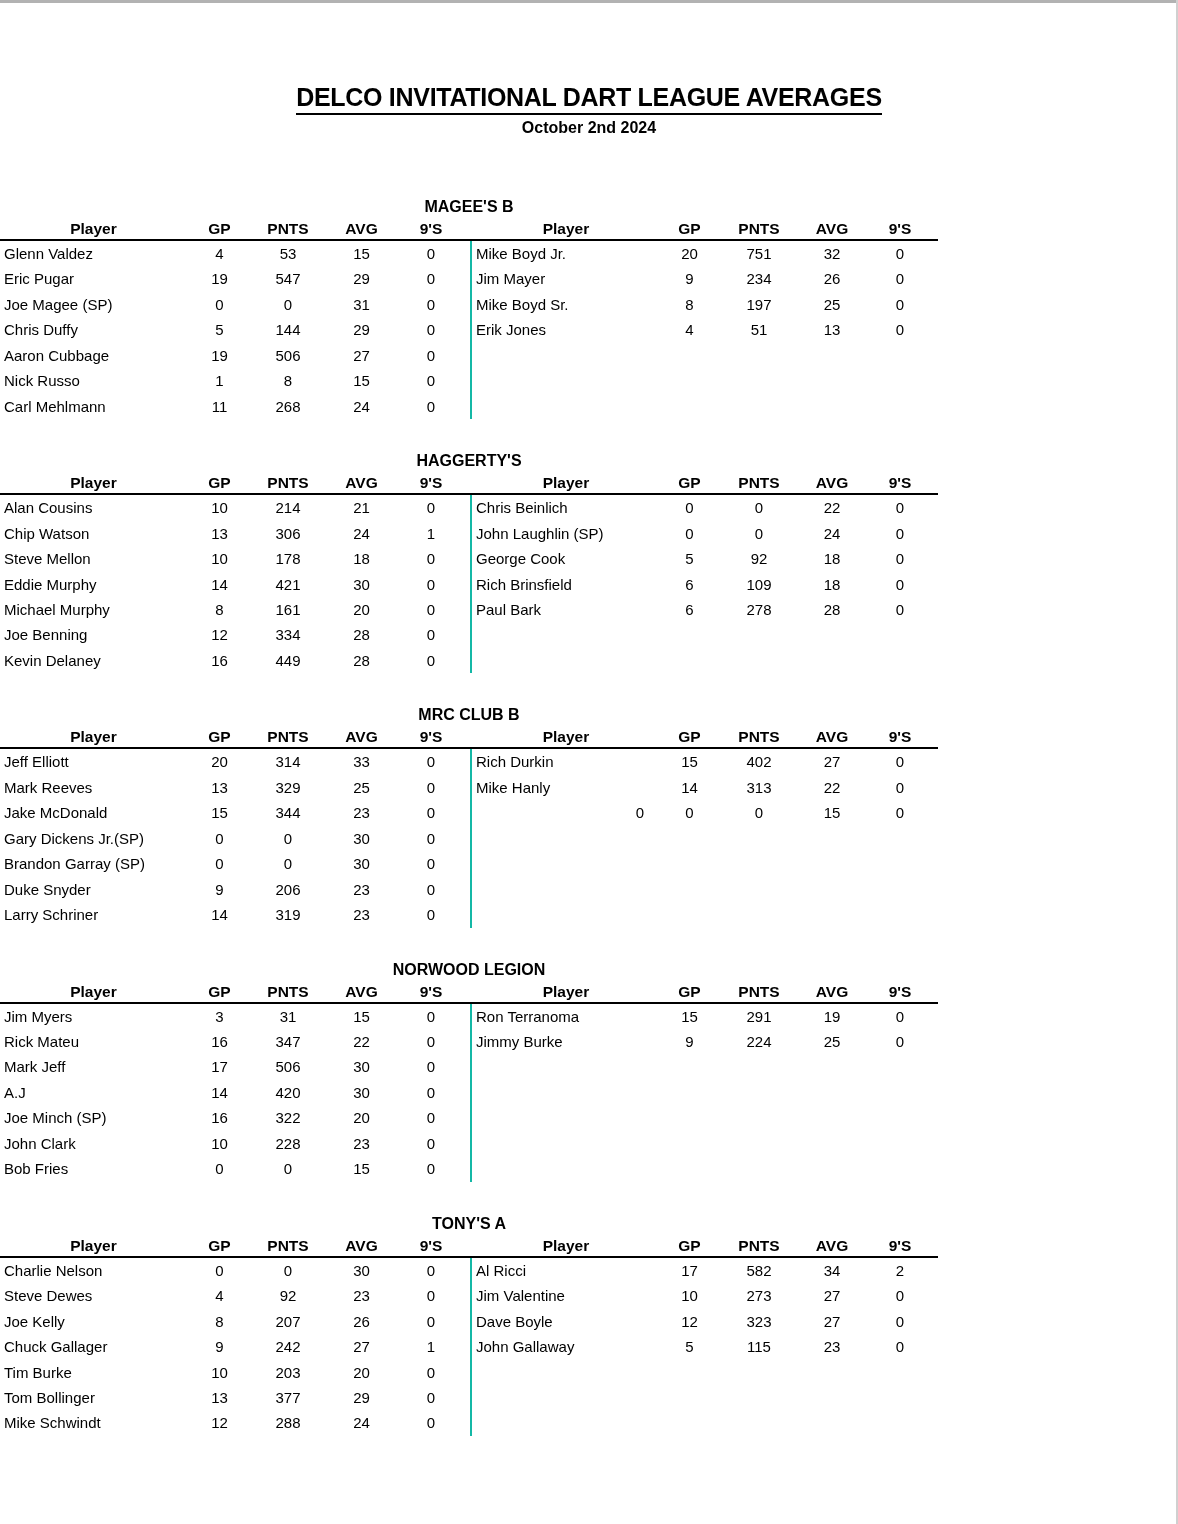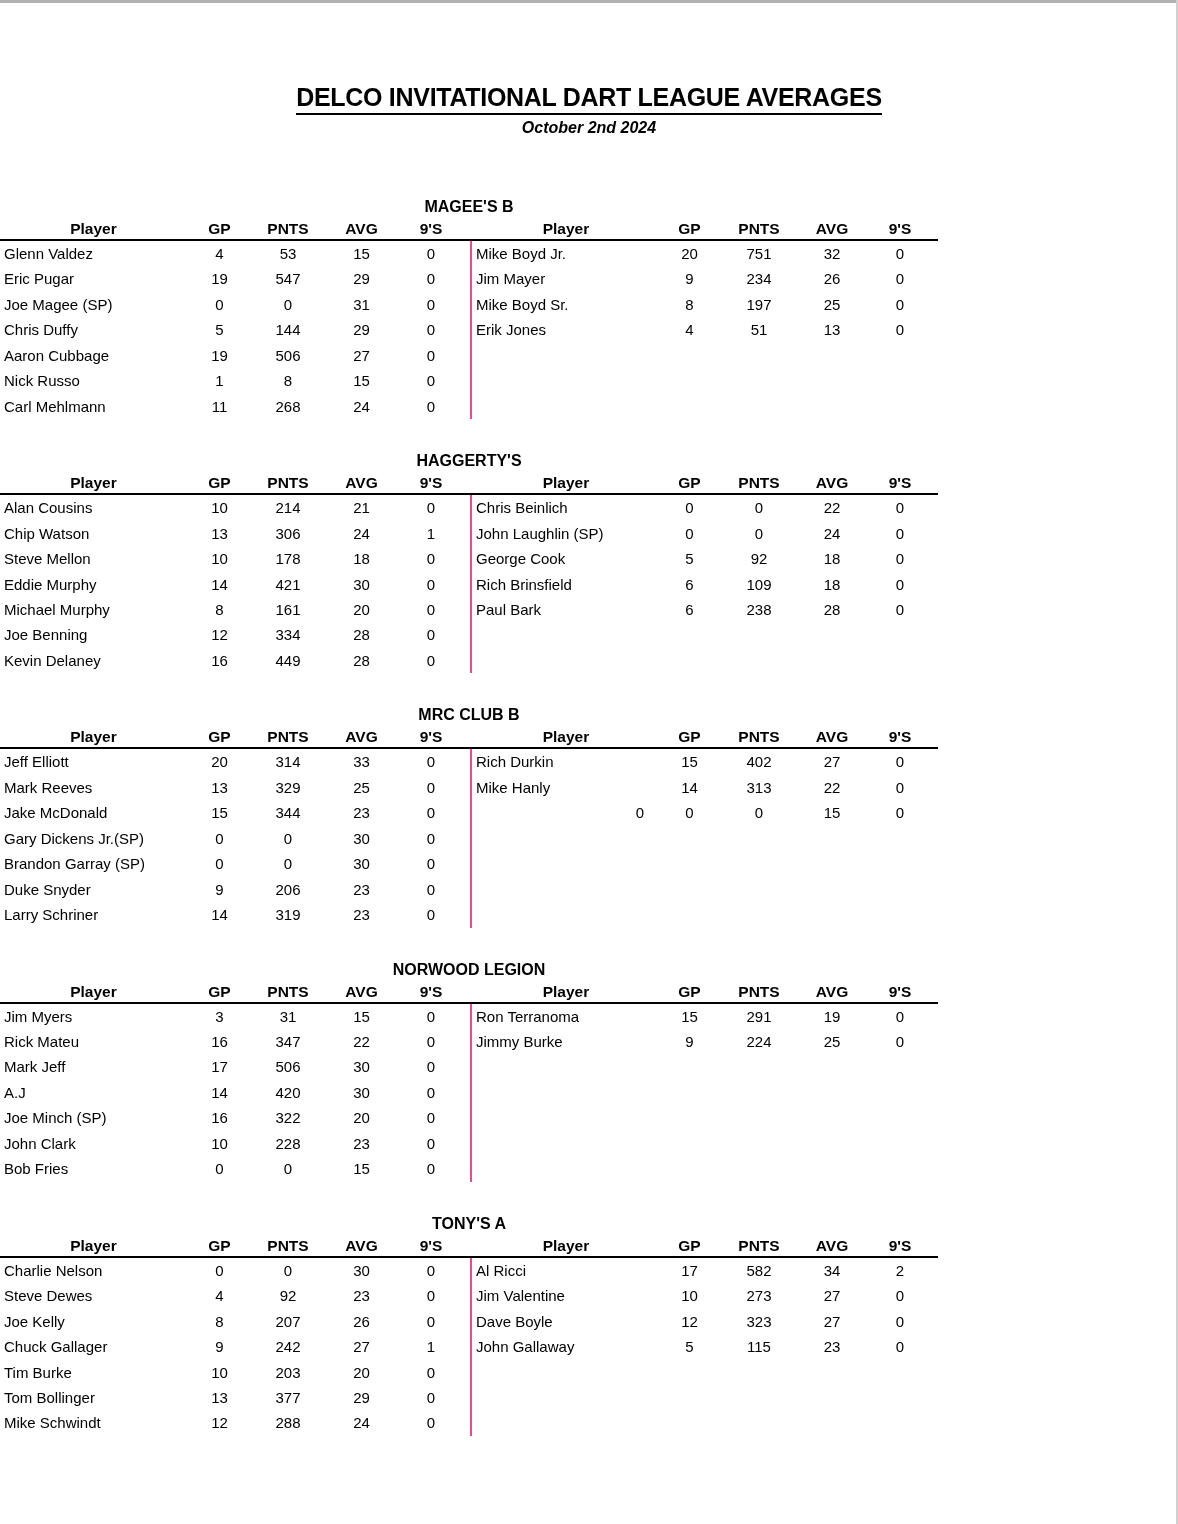--- a/index.html
+++ b/index.html
@@ -21,21 +21,21 @@
     margin-top: 82px; text-align: center;
     font-size: 25px; font-weight: bold; line-height: 30px;
     letter-spacing: -0.3px;
   }
   .doc-title span {
     display: inline-block;
     border-bottom: 2px solid #000; padding-bottom: 1px;
   }
   .doc-date {
     text-align: center; font-size: 16px; font-weight: bold;
-    line-height: 22px; margin-top: 2px; font-style: italic;
+    line-height: 22px; margin-top: 2px;
   }
   .sections { margin-top: 56px; width: 938px; }
   .section { margin-bottom: 30px; }
   .team {
     text-align: center; font-weight: bold; font-size: 16px;
     height: 24px; line-height: 24px;
   }
   .hdr-row {
     display: flex; height: 20px; line-height: 20px;
     border-bottom: 2px solid #000;
@@ -43,21 +43,21 @@
   .hdr-half { display: flex; }
   .hdr-half.left { width: 470px; }
   .hdr-half.right { width: 468px; padding-left: 2px; box-sizing: border-box; }
   .hcell {
     font-weight: bold; font-size: 15.5px; text-align: center;
     overflow: hidden; white-space: nowrap;
   }
   .rows { display: flex; min-height: 178.2px; }
   .half { }
   .half.left { width: 470px; }
-  .half.right { width: 466px; border-left: 2px solid #ec4899; }
+  .half.right { width: 466px; border-left: 2px solid #14b8a6; }
   .row { display: flex; height: 25.46px; line-height: 25.46px; font-size: 15px; }
   .cell { text-align: center; overflow: hidden; white-space: nowrap; }
   .cell.name {
     text-align: left; padding-left: 4px; box-sizing: border-box;
     display: flex; justify-content: space-between;
   }
   .cell.name .extra { padding-right: 16px; }
   
   .left  .c-name { width: 187px; }
   .left  .c-gp   { width: 65px; }
@@ -326,21 +326,21 @@
             <div class="cell c-gp">6</div>
             <div class="cell c-pnts">109</div>
             <div class="cell c-avg">18</div>
             <div class="cell c-9s">0</div>
           </div>
           <div class="row">
             <div class="cell name c-name">
               <span>Paul Bark</span>
             </div>
             <div class="cell c-gp">6</div>
-            <div class="cell c-pnts">238</div>
+            <div class="cell c-pnts">278</div>
             <div class="cell c-avg">28</div>
             <div class="cell c-9s">0</div>
           </div>
         </div>
       </div>
     </div>
     <div class="section">
       <div class="team">MRC CLUB B</div>
       <div class="hdr-row">
         <div class="hdr-half left">

